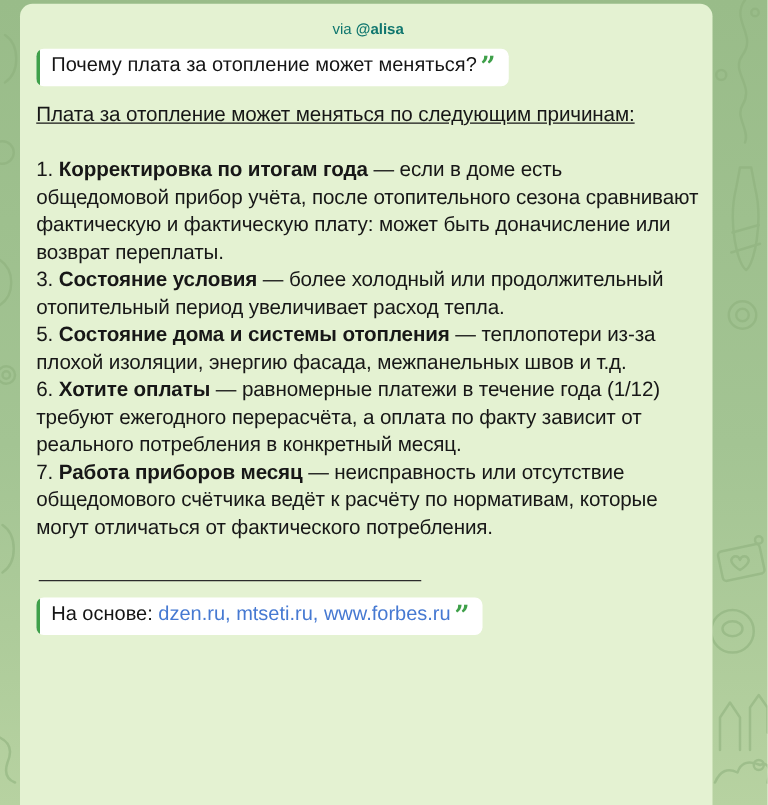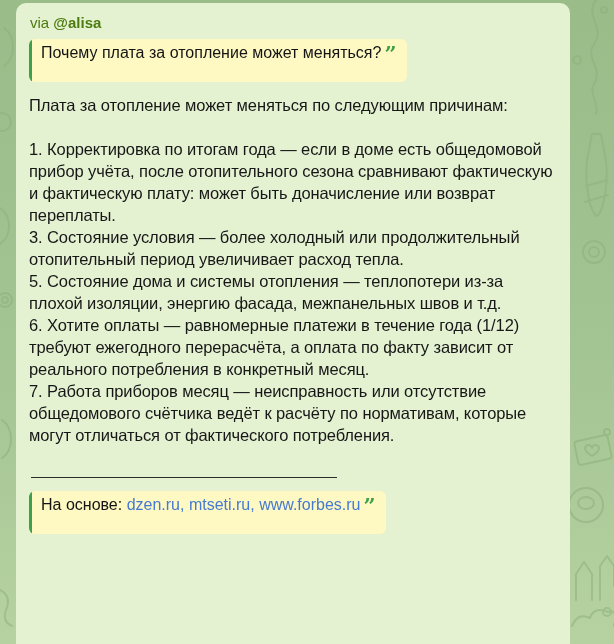--- a/index.html
+++ b/index.html
@@ -18,33 +18,34 @@
   }
   .bubble {
     position: absolute; left: 16px; top: 3px; z-index: 1;
     width: 554px; height: 700px;
     background: #e4f2d2;
     border-radius: 10px 10px 0 0;
     padding: 8px 11px 0 13px;
     color: #171717;
   }
   .via-line {
-    color: #4d7c0f;
-    font-size: 15px;
+    color: #0f766e;
+    font-size: 12px;
     line-height: 20px;
     margin: 2px 0 6px 1px;
+    text-align: center;
   }
   .via-handle { font-weight: 700; cursor: pointer; }
   .quote-block {
     position: relative;
     width: fit-content;
     max-width: 100%;
-    background: #fef9c3;
+    background: #ffffff;
     border-radius: 6px;
-    padding: 4px 10px 19px 12px;
+    padding: 4px 10px 6px 12px;
     font-size: 16px;
     line-height: 20px;
     color: #141414;
     overflow: hidden;
     cursor: pointer;
   }
   .quote-block::before {
     content: "";
     position: absolute; left: 0; top: 0; bottom: 0;
     width: 3px; background: #3fa04a;
@@ -58,22 +59,22 @@
     vertical-align: -3px;
     margin-left: 3px;
     font-family: "DejaVu Serif", serif;
   }
   .answer {
     font-size: 16.5px;
     line-height: 22px;
     margin-top: 12px;
     letter-spacing: -0.1px;
   }
-  .answer-intro { margin-bottom: 22px; }
-  .item-title { font-weight: 400; }
+  .answer-intro { margin-bottom: 22px; text-decoration: underline; }
+  .item-title { font-weight: 700; }
   .closing-line { margin-top: 22px; }
   .divider-line {
     margin: 31px 0 0 2px;
     width: 306px;
     border-bottom: 1.6px solid #2b2b2b;
   }
   .footer-quote { margin-top: 13px; }
   .source-link { color: #4679d2; cursor: pointer; }
   .link-sep { color: #4679d2; }
 </style>

